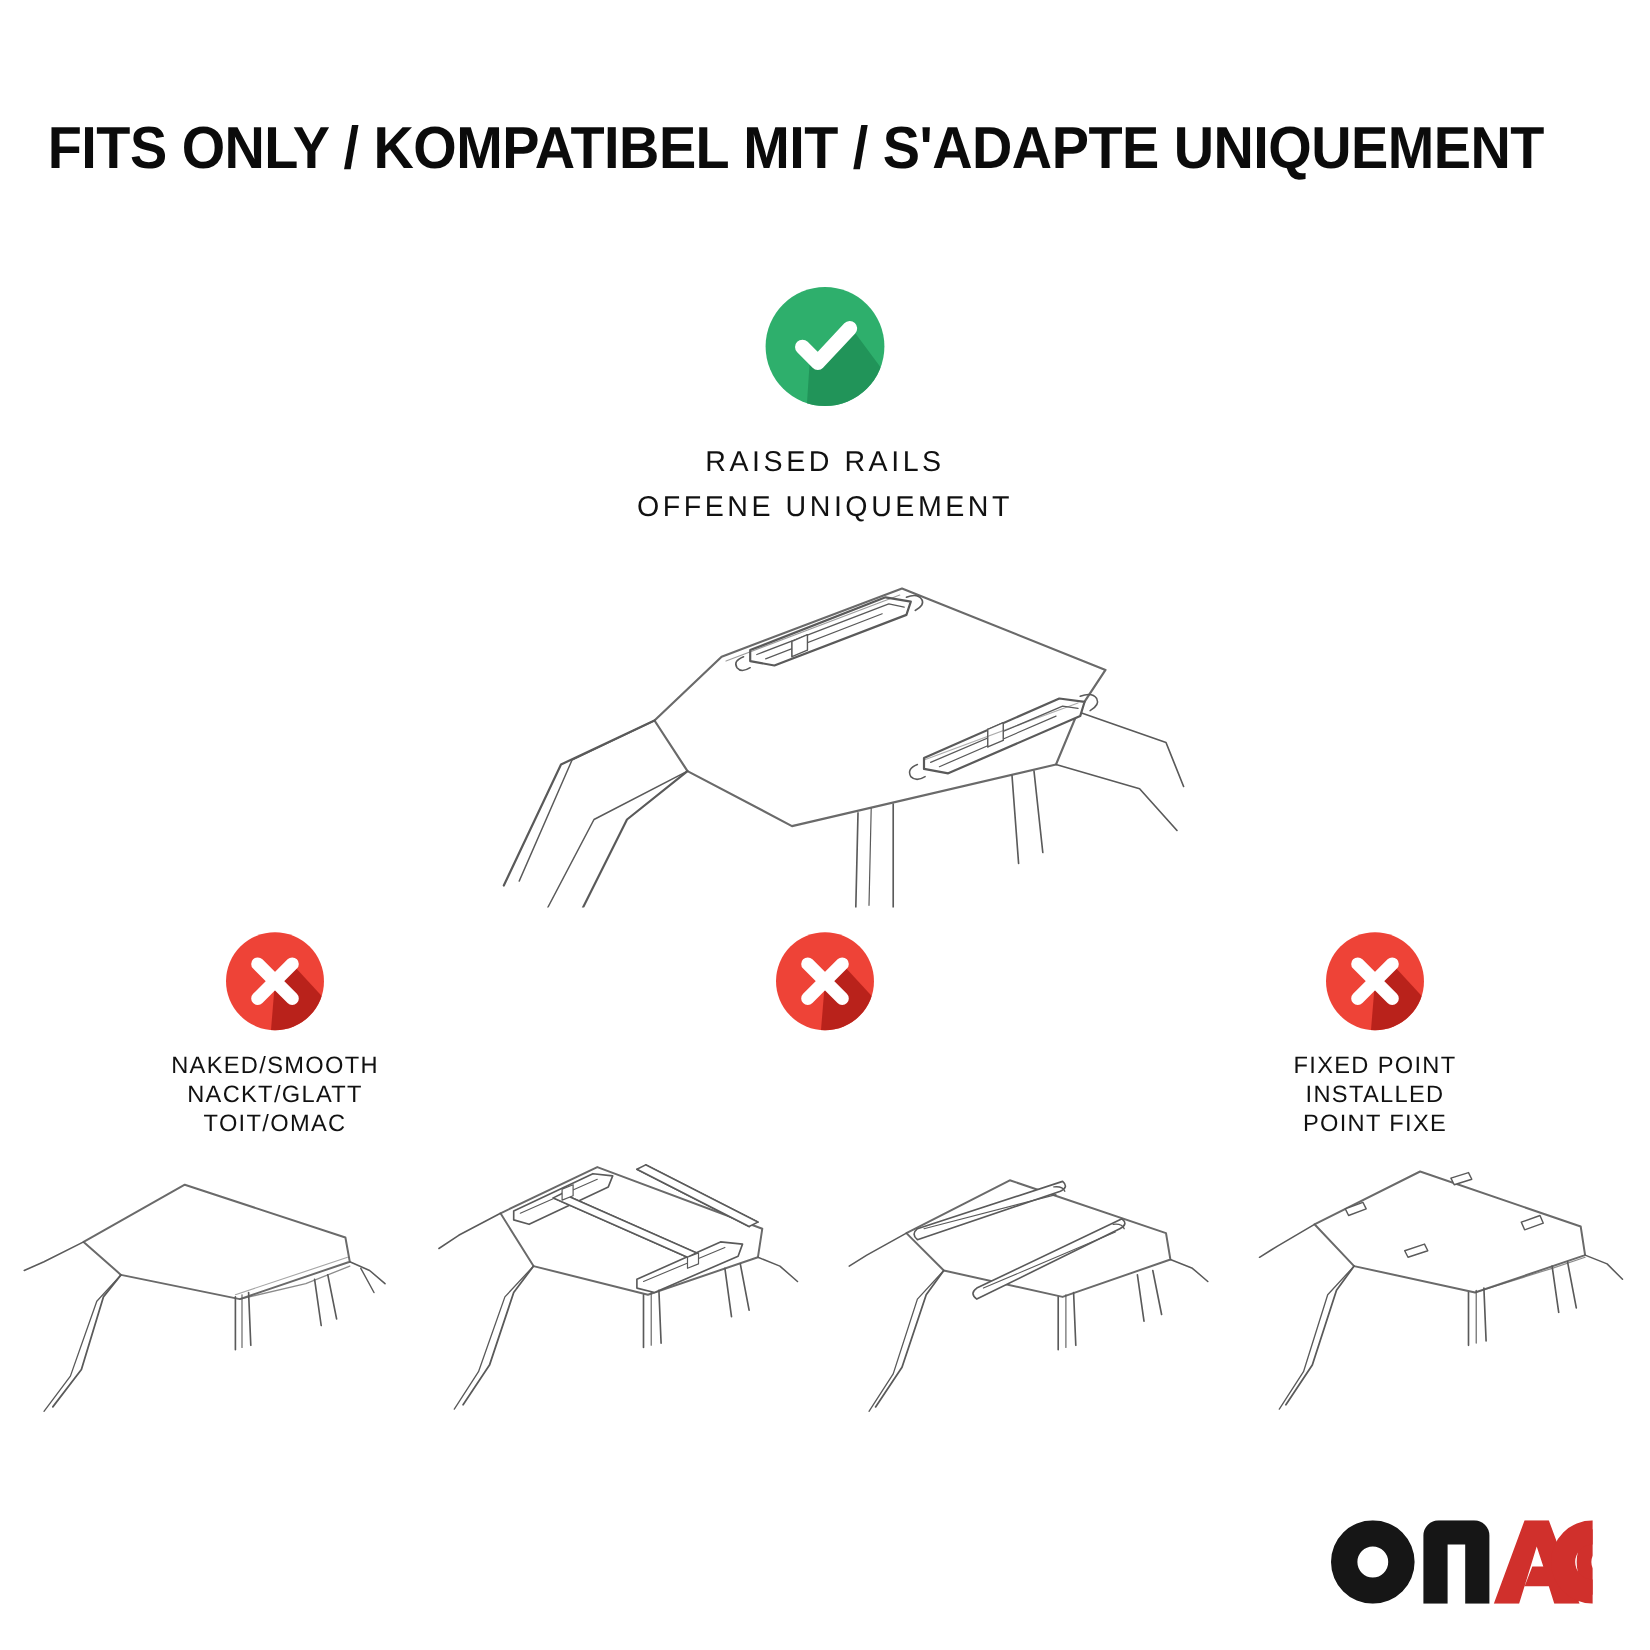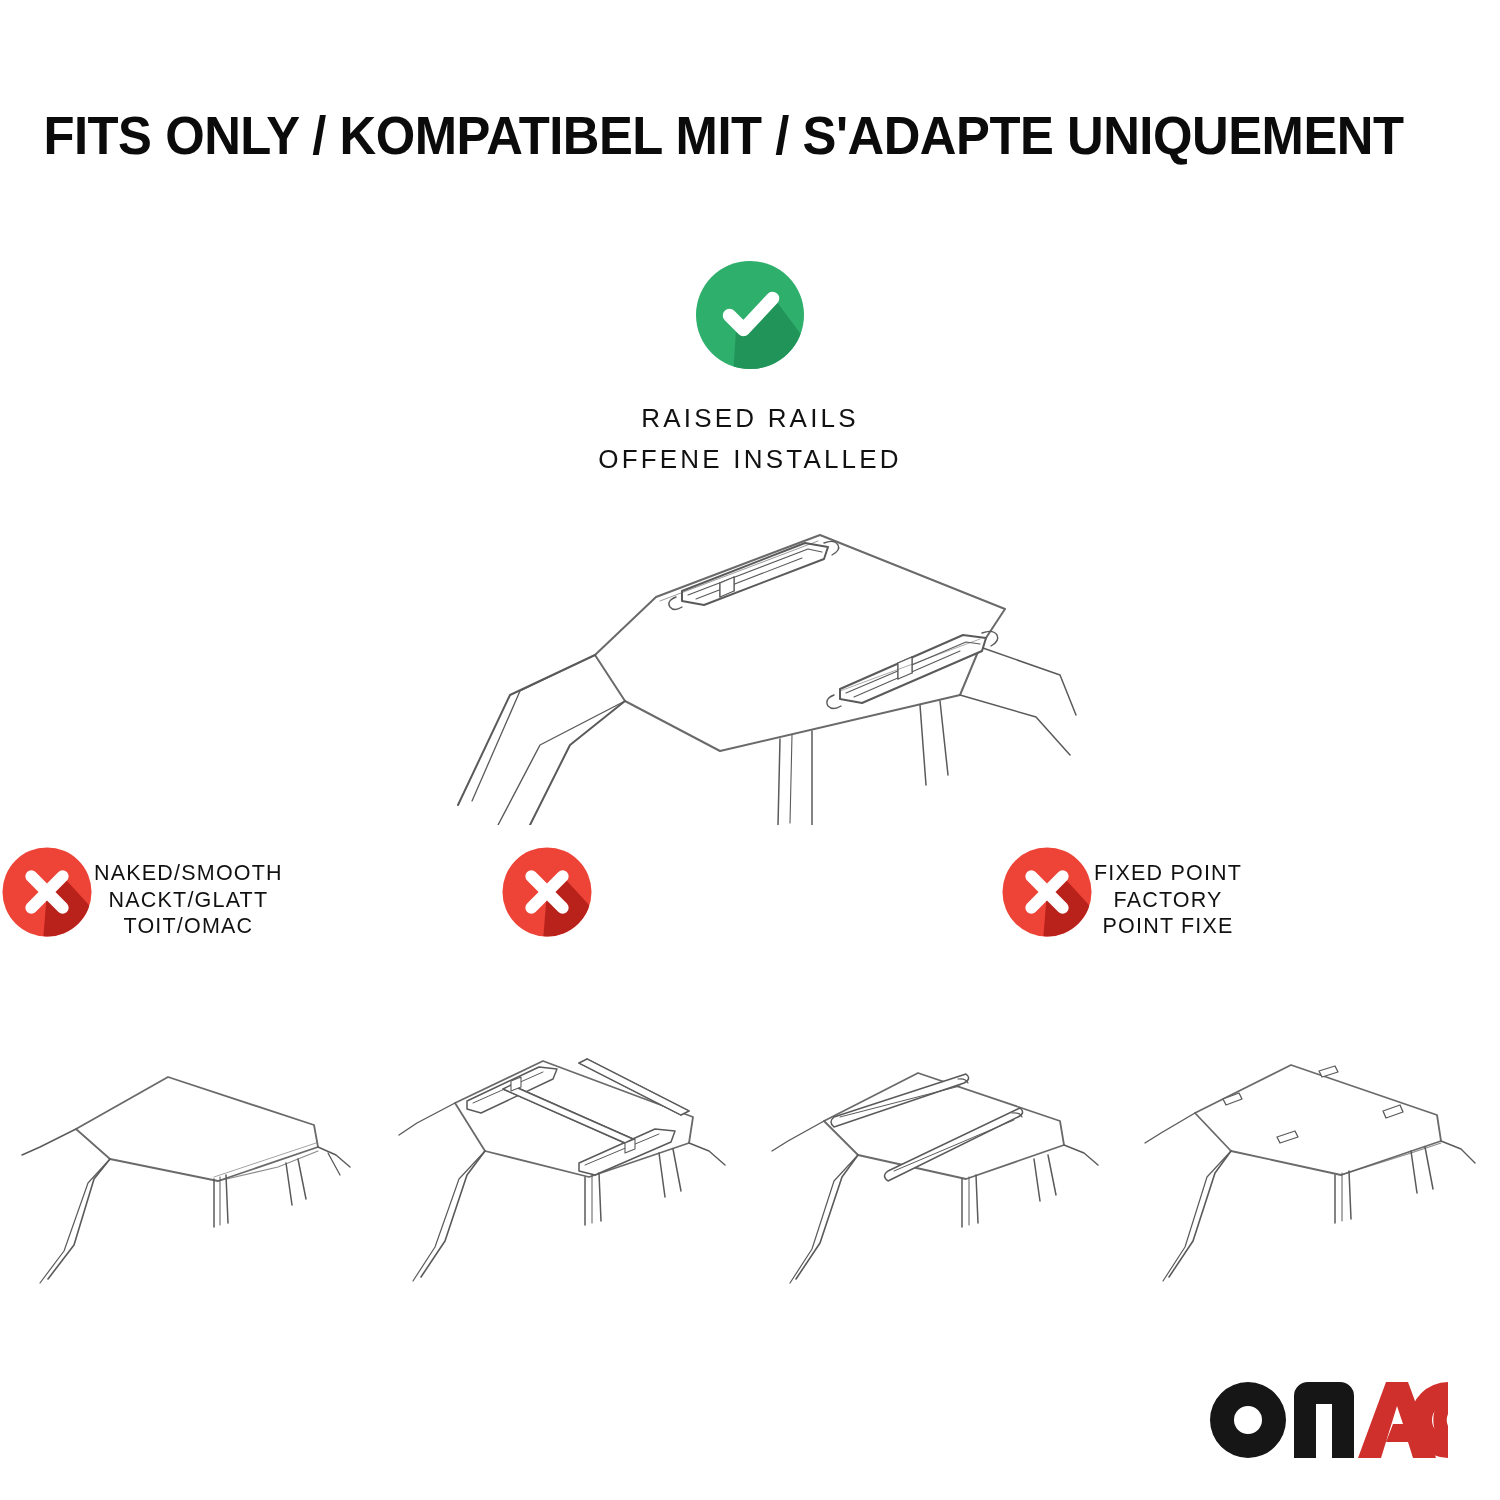--- a/index.html
+++ b/index.html
@@ -70,20 +70,21 @@
     position: absolute;
     top: 845px;
     left: 0;
     width: 1500px;
     display: flex;
     align-items: flex-start;
   }
   .col {
     flex: 1 1 0;
     display: flex;
+    flex-direction: column;
     align-items: center;
   }
   .col-badge {
     line-height: 0;
     height: 100px;
   }
   .col-label {
     margin-top: 10px;
     font-size: 21.5px;
     line-height: 26.5px;
@@ -143,21 +144,21 @@
       <circle cx="57" cy="57" r="54" fill="#2EAF6C"></circle>
       <g clip-path="url(#clipGreen)">
         <path d="M44 57 L57 70 L78 36 L118 90 L118 118 L40 118 Z" fill="#1F8F56" opacity="0.85"></path>
       </g>
       <path d="M36.5 57.5 L50.5 71.5 L79.5 40.5" fill="none" stroke="#FFFFFF" stroke-width="13.5" stroke-linecap="round" stroke-linejoin="round"></path>
     </svg>
   </div>
 
   <div class="hero-label">
     <div>RAISED RAILS</div>
-    <div>OFFENE INSTALLED</div>
+    <div>OFFENE UNIQUEMENT</div>
   </div>
 </div>
 
 <div class="hero-illus">
   <svg width="660" height="320" viewBox="0 0 660 320" aria-hidden="true">
     <g fill="none" stroke="#5A5A5A" stroke-width="2" stroke-linecap="round" stroke-linejoin="round">
 
       <path d="M236 92 L400 30 L585 104 L560 142 L540 190 L300 246 L205 196 L175 150 Z" fill="#FFFFFF" stroke="#6A6A6A"></path>
 
       <path d="M175 150 L90 190 L38 300"></path>
@@ -253,21 +254,21 @@
           </defs>
         <circle cx="57" cy="57" r="54" fill="#EE4337"></circle>
         <g clip-path="url(#clipRed4)">
           <path d="M57 57 L76 38 L120 86 L120 118 L52 118 Z" fill="#B21F18" opacity="0.9"></path>
         </g>
         <path d="M38 38 L76 76 M76 38 L38 76" fill="none" stroke="#FFFFFF" stroke-width="14.5" stroke-linecap="round"></path>
       </svg>
     </div>
     <div class="col-label">
       <div>FIXED POINT</div>
-      <div>FACTORY</div>
+      <div>INSTALLED</div>
       <div>POINT FIXE</div>
     </div>
   </div>
 </div>
 
 <div class="illus-row">
 
   <div class="illus-cell">
     <svg width="340" height="230" viewBox="0 0 340 230" aria-hidden="true">
       <g fill="none" stroke="#5A5A5A" stroke-width="1.8" stroke-linecap="round" stroke-linejoin="round">

